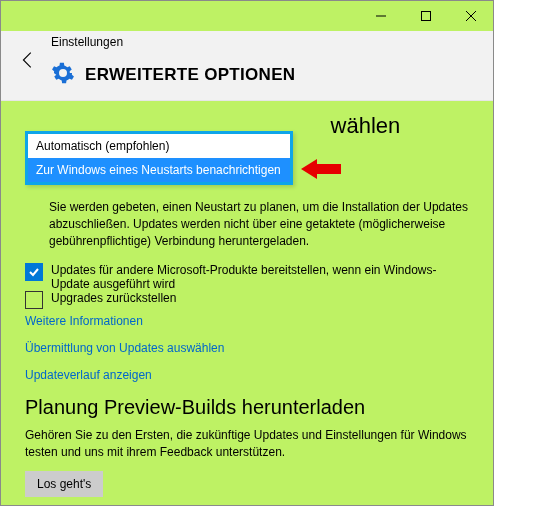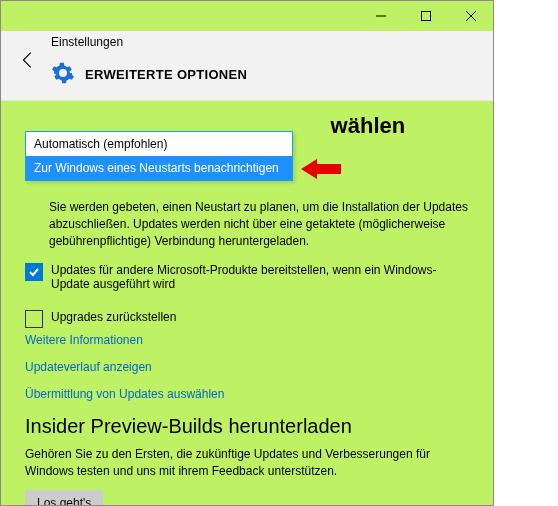--- a/index.html
+++ b/index.html
@@ -6,30 +6,30 @@
     body { font-family: "Segoe UI", Tahoma, sans-serif; font-size: 13px; color: #000; background: #fff; }
     .window { width: 494px; height: 506px; border: 1px solid #8a8a8a; background: #bef264; display: flex; flex-direction: column; overflow: hidden; }
     .titlebar { height: 30px; display: flex; align-items: center; padding: 0 0 0 8px; }
     .win-controls { margin-left: auto; display: flex; }
     .win-btn { width: 45px; height: 30px; display: flex; align-items: center; justify-content: center; cursor: default; }
     .header { background: #f2f2f2; padding: 4px 16px 12px 16px; display: flex; align-items: center; gap: 12px; border-bottom: 1px solid #e6e6e6; }
     .back-btn { font-size: 20px; line-height: 1; }
     .header-row2 { display: flex; align-items: center; gap: 10px; margin-top: 4px; }
     .header-title-area { display: flex; flex-direction: column; gap: 8px; }
     .app-name { font-size: 12px; }
-    .page-title { font-size: 13px; font-weight: 600; letter-spacing: 0.3px; text-transform: uppercase; }
+    .page-title { font-size: 17px; font-weight: 600; letter-spacing: 0.3px; text-transform: uppercase; }
     .gear-icon { color: #1a6fd6; }
     .content { padding: 16px 24px 0 24px; flex: 1; overflow: hidden; position: relative; }
-    .heading-partial { font-size: 22px; font-weight: 700; margin-bottom: 6px; position: absolute; top: 12px; left: 24px; }
-    .dropdown-open { border: 1px solid #0ea5e9; width: 268px; position: absolute; top: 30px; left: 24px; background: #fff; box-shadow: 2px 2px 4px rgba(0,0,0,0.15); z-index: 5; }
+    .heading-partial { font-size: 22px; font-weight: 400; margin-bottom: 6px; position: absolute; top: 12px; left: 24px; }
+    .dropdown-open { border: 3px solid #0ea5e9; width: 268px; position: absolute; top: 30px; left: 24px; background: #fff; box-shadow: 2px 2px 4px rgba(0,0,0,0.15); z-index: 5; }
     .dd-item { padding: 5px 8px; font-size: 12px; cursor: default; }
     .dd-item.hover { background: #1e90ff; color: #fff; }
     .arrow { position: absolute; left: 300px; top: 56px; z-index: 6; }
     .desc { font-size: 12px; line-height: 1.4; margin-top: 82px; margin-bottom: 14px; margin-left: 24px; }
-    .check-row { display: flex; align-items: flex-start; gap: 8px; margin-bottom: 19px; font-size: 12px; }
+    .check-row { display: flex; align-items: flex-start; gap: 8px; margin-bottom: 0; font-size: 12px; }
     .cb { width: 18px; height: 18px; flex-shrink: 0; border: 1px solid #333; display: flex; align-items: center; justify-content: center; }
     .cb.checked { background: #0078d7; border-color: #0078d7; color: #fff; }
     .link { color: #0066cc; font-size: 12px; cursor: pointer; }
     .block { margin-bottom: 12px; }
     .insider-h { font-size: 20px; font-weight: 300; margin: 14px 0 8px 0; }
     .insider-desc { font-size: 12px; line-height: 1.4; margin-bottom: 10px; }
     .go-btn { background: #ccc; border: none; padding: 6px 12px; font-size: 12px; cursor: pointer; }
     .more-link { margin-top: 2px; }
   </style>
 </head>
@@ -104,24 +104,24 @@
     </div>
 
     <div class="block">
       <div class="check-row" style="margin-bottom:4px;">
         <div class="cb"></div>
         <span>Upgrades zurückstellen</span>
       </div>
       <div class="more-link"><span class="link">Weitere Informationen</span></div>
     </div>
 
+    <div class="block"><span class="link">Übermittlung von Updates auswählen</span></div>
     <div class="block"><span class="link">Updateverlauf anzeigen</span></div>
-    <div class="block"><span class="link">Übermittlung von Updates auswählen</span></div>
 
-    <h2 class="insider-h">Insider Preview-Builds herunterladen</h2>
-    <p class="insider-desc">Gehören Sie zu den Ersten, die zukünftige Updates und Verbesserungen für Windows testen und uns mit ihrem Feedback unterstützen.</p>
+    <h2 class="insider-h">Planung Preview-Builds herunterladen</h2>
+    <p class="insider-desc">Gehören Sie zu den Ersten, die zukünftige Updates und Einstellungen für Windows testen und uns mit ihrem Feedback unterstützen.</p>
     <button class="go-btn">Los geht's</button>
 
     
 
   </div>
 
 </div>
 
 </body></html>

